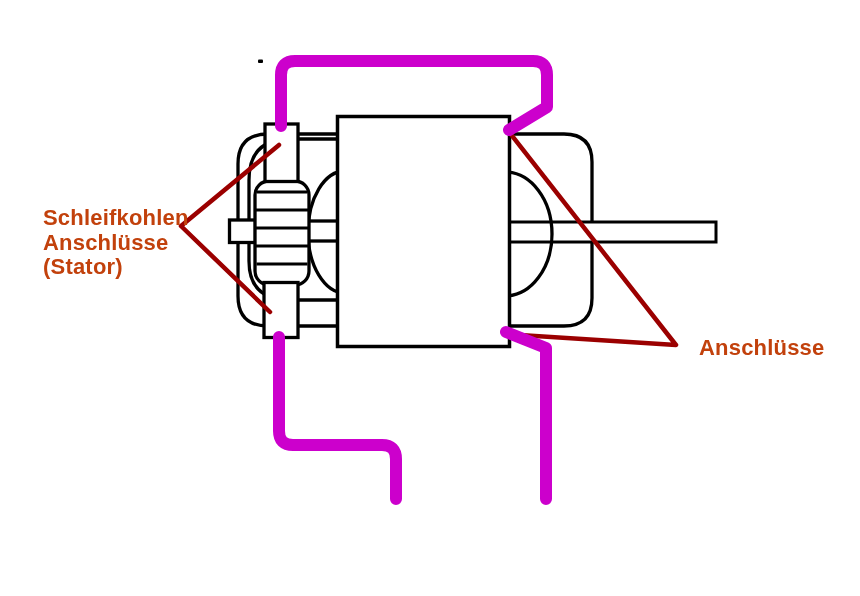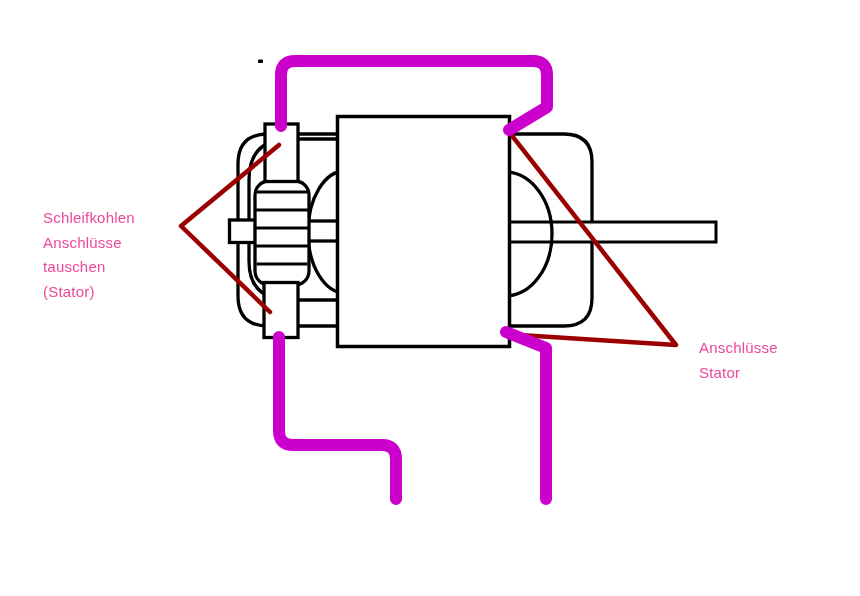--- a/index.html
+++ b/index.html
@@ -15,23 +15,23 @@
     overflow: hidden;
     font-family: "Liberation Sans", sans-serif;
   }
   .diagram-svg {
     position: absolute;
     left: 0;
     top: 0;
   }
   .label-block {
     position: absolute;
-    color: #ec4899;
-    font-weight: normal;
-    font-size: 15px;
+    color: #c2410c;
+    font-weight: bold;
+    font-size: 22px;
     line-height: 24.5px;
     letter-spacing: 0.2px;
     white-space: nowrap;
   }
   .label-rotor {
     left: 43px;
     top: 206px;
   }
   .label-stator {
     left: 699px;
@@ -89,22 +89,20 @@
     <g fill="none" stroke="#CC00CC" stroke-width="12" stroke-linecap="round" stroke-linejoin="round">
       <path d="M 281 126 L 281 75 Q 281 61 295 61 L 533 61 Q 547 61 547 75 L 547 107 L 509 130" stroke="#CC00CC"></path>
       <path d="M 279 337 L 279 431 Q 279 445 293 445 L 382 445 Q 396 445 396 459 L 396 499" stroke="#CC00CC"></path>
       <path d="M 506 332 L 546 348 L 546 499" stroke="#CC00CC"></path>
     </g>
   </svg>
 
   <div class="label-block label-rotor">
     <div>Schleifkohlen</div>
     <div>Anschlüsse</div>
-    <div>tauschen</div>
     <div>(Stator)</div>
   </div>
 
   <div class="label-block label-stator">
     <div>Anschlüsse</div>
-    <div>Stator</div>
   </div>
 
 </div>
 
 </body></html>

